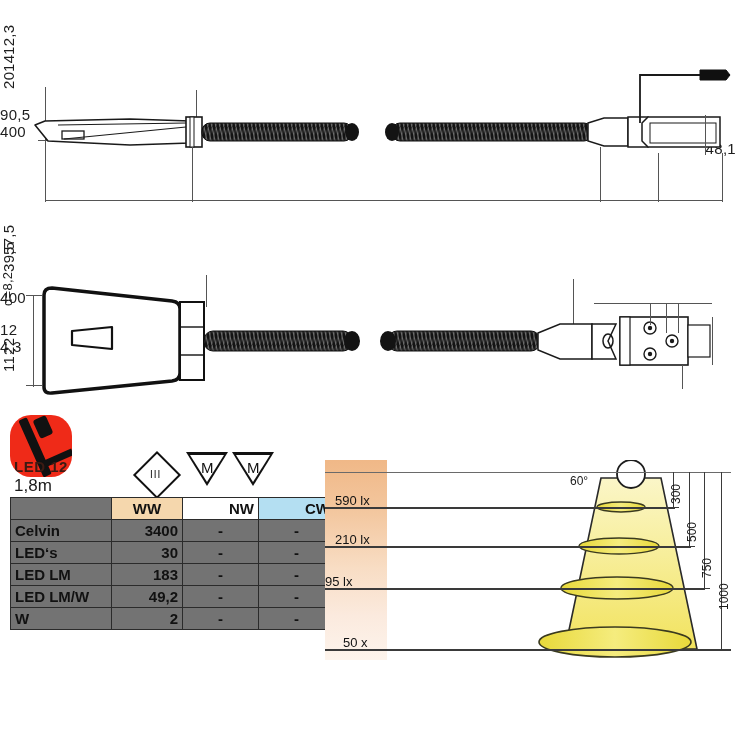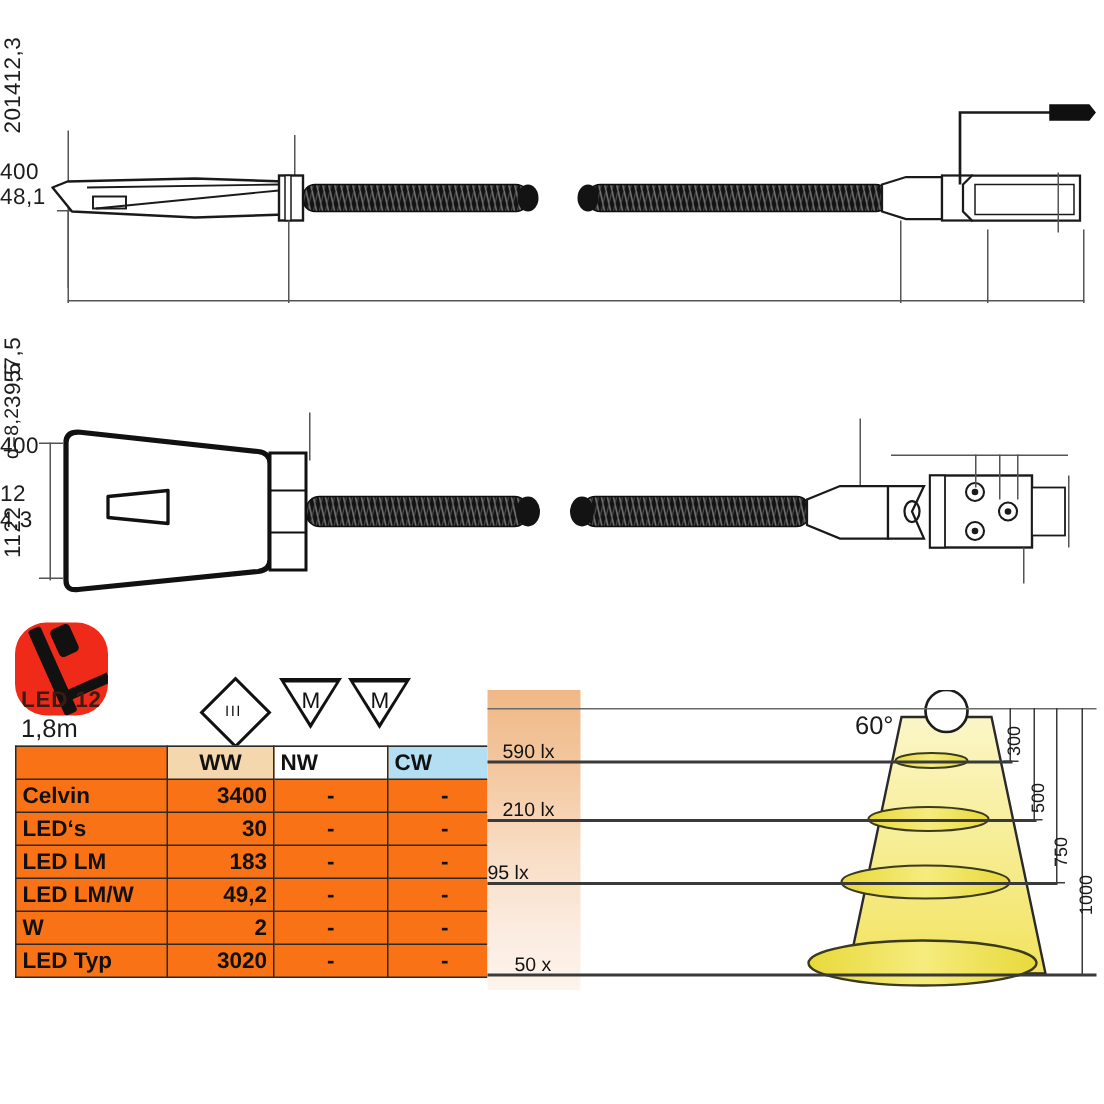--- a/index.html
+++ b/index.html
@@ -30,31 +30,31 @@
   
   .ln{position:absolute;background:#555;}
   .ln.h{height:1px;}
   .ln.v{width:1px;}
 
   
   .spec-table{
     position:absolute;
     border-collapse:collapse;
     font-size:15px;
-    background:#f97316;
+    background:#737373;
   }
   .spec-table td,.spec-table th{
     border:1px solid #2b2b2b;
     padding:1px 4px;
     height:19px;
     font-weight:bold;
     font-family:"Liberation Sans", sans-serif;
     color:#111;
   }
-  .spec-table th{font-weight:bold;text-align:left;font-size:15px;}
+  .spec-table th{font-weight:bold;text-align:right;font-size:15px;}
   .th-ww{background:#f5d7ad;}
   .th-nw{background:#ffffff;}
   .th-cw{background:#b4dff2;}
   .lbl-col{width:92px;text-align:left;}
   .val-col{width:62px;text-align:right;padding-right:6px;}
   .dash-col{width:67px;text-align:center;}
 
   
   .led-badge{
     position:absolute;
@@ -159,21 +159,21 @@
   .cone-dim{
     position:absolute;
     font-size:12px;
     color:#1a1a1a;
     transform-origin:0 0;
     transform:rotate(-90deg);
     white-space:nowrap;
   }
   .angle-lbl{
     position:absolute;
-    font-size:17px;
+    font-size:12px;
     color:#1a1a1a;
   }
 </style>
 </head>
 <body>
 
 <div class="stage">
 
   <div class="abs" style="left:0px;top:55px;width:736px;height:165px;">
 
@@ -232,22 +232,23 @@
     <div class="ln v" style="left:705px;top:60px;height:40px;"></div>
 
     <div class="ln h" style="left:45px;top:145px;width:678px;"></div>
 
     <div class="ln v" style="left:45px;top:85px;height:62px;"></div>
     <div class="ln v" style="left:192px;top:92px;height:55px;"></div>
     <div class="ln v" style="left:600px;top:92px;height:55px;"></div>
     <div class="ln v" style="left:658px;top:98px;height:49px;"></div>
     <div class="ln v" style="left:722px;top:98px;height:49px;"></div>
 
+    <div class="dim" style="left:94px;top:124px;">90,5</div>
     <div class="dim" style="left:382px;top:124px;">400</div>
-    <div class="dim" style="left:640px;top:124px;">48,1</div>
+    <div class="dim" style="left:640px;top:124px;text-align:right;">48,1</div>
   </div>
 
   <div class="abs" style="left:0px;top:255px;width:736px;height:150px;">
 
     <div class="dim vert" style="left:20px;top:105px;">57,5</div>
     <div class="ln v" style="left:33px;top:40px;height:92px;"></div>
     <div class="ln h" style="left:26px;top:40px;width:16px;"></div>
     <div class="ln h" style="left:26px;top:130px;width:16px;"></div>
 
     <svg width="300" height="150" style="position:absolute;left:0px;top:0px;">
@@ -358,26 +359,20 @@
       </tr>
       <tr>
         <td class="lbl-col">LED LM/W</td>
         <td class="val-col">49,2</td>
         <td class="dash-col">-</td>
         <td class="dash-col">-</td>
       </tr>
       <tr>
         <td class="lbl-col">W</td>
         <td class="val-col">2</td>
-        <td class="dash-col">-</td>
-        <td class="dash-col">-</td>
-      </tr>
-      <tr>
-        <td class="lbl-col">LED Typ</td>
-        <td class="val-col">3020</td>
         <td class="dash-col">-</td>
         <td class="dash-col">-</td>
       </tr>
     </tbody>
   </table>
 
   <div class="cone-panel" style="left:325px;top:460px;width:406px;height:200px;">
 
     <div class="lx-grad"></div>
 

